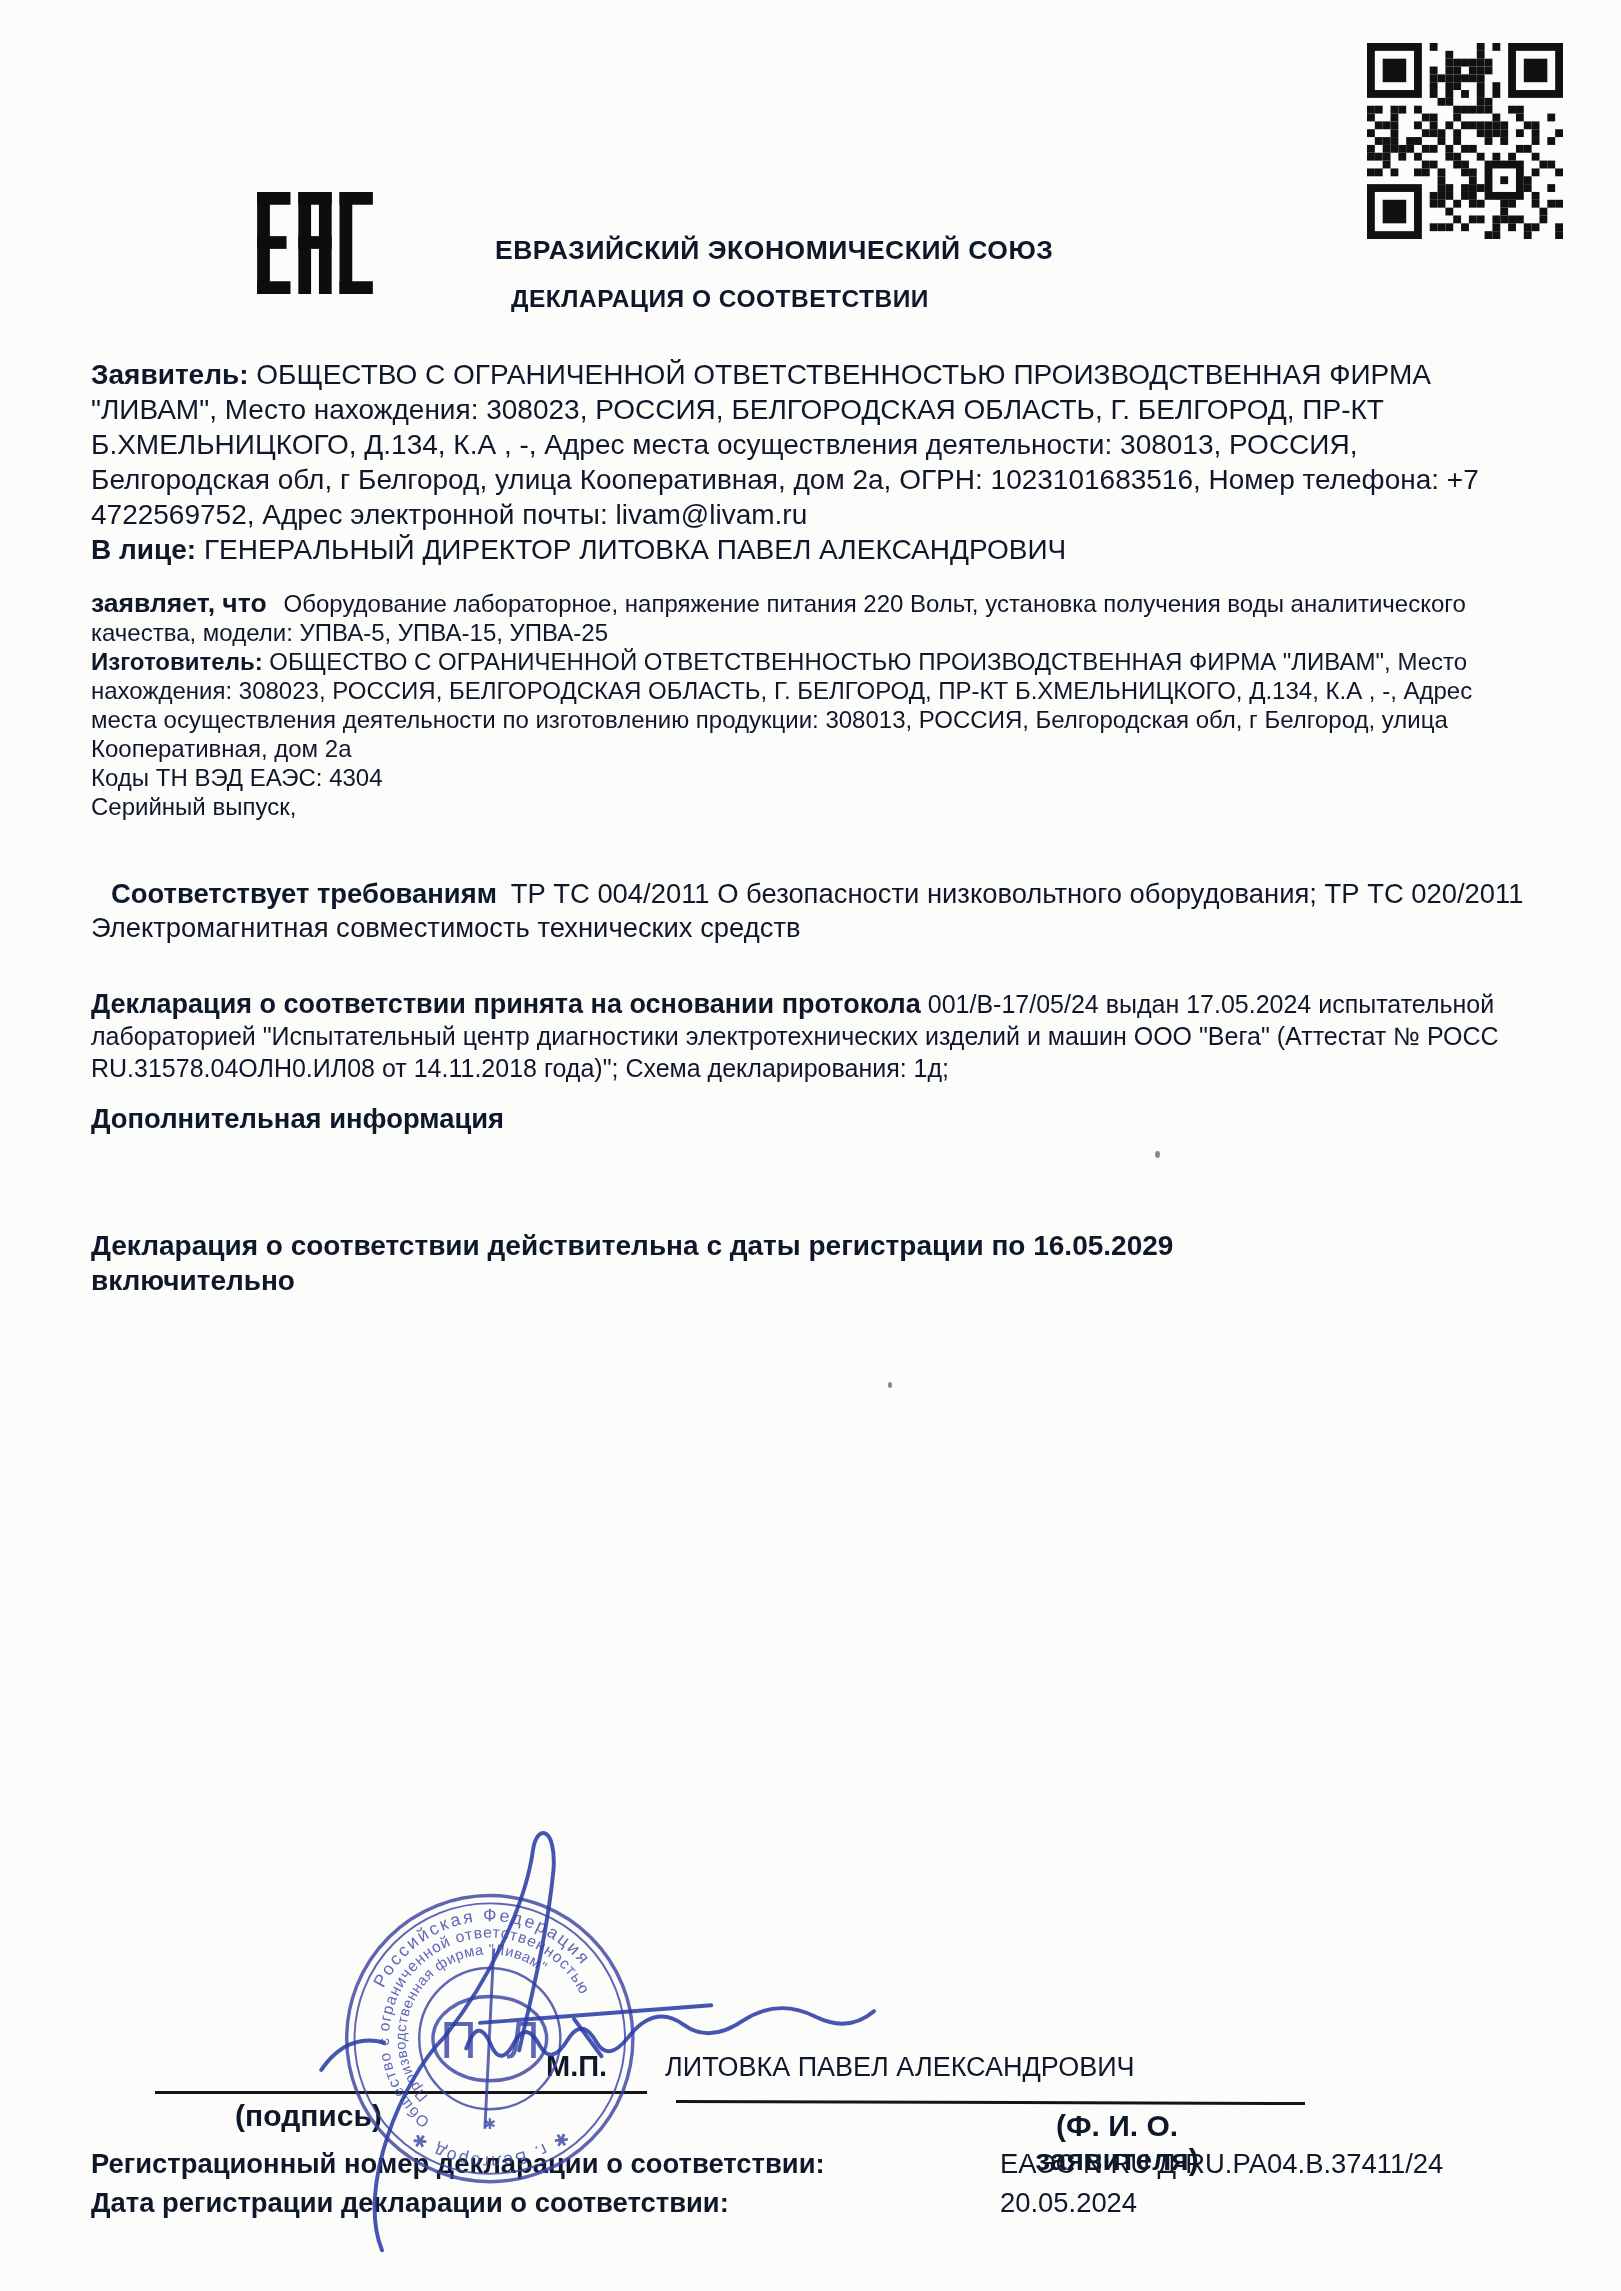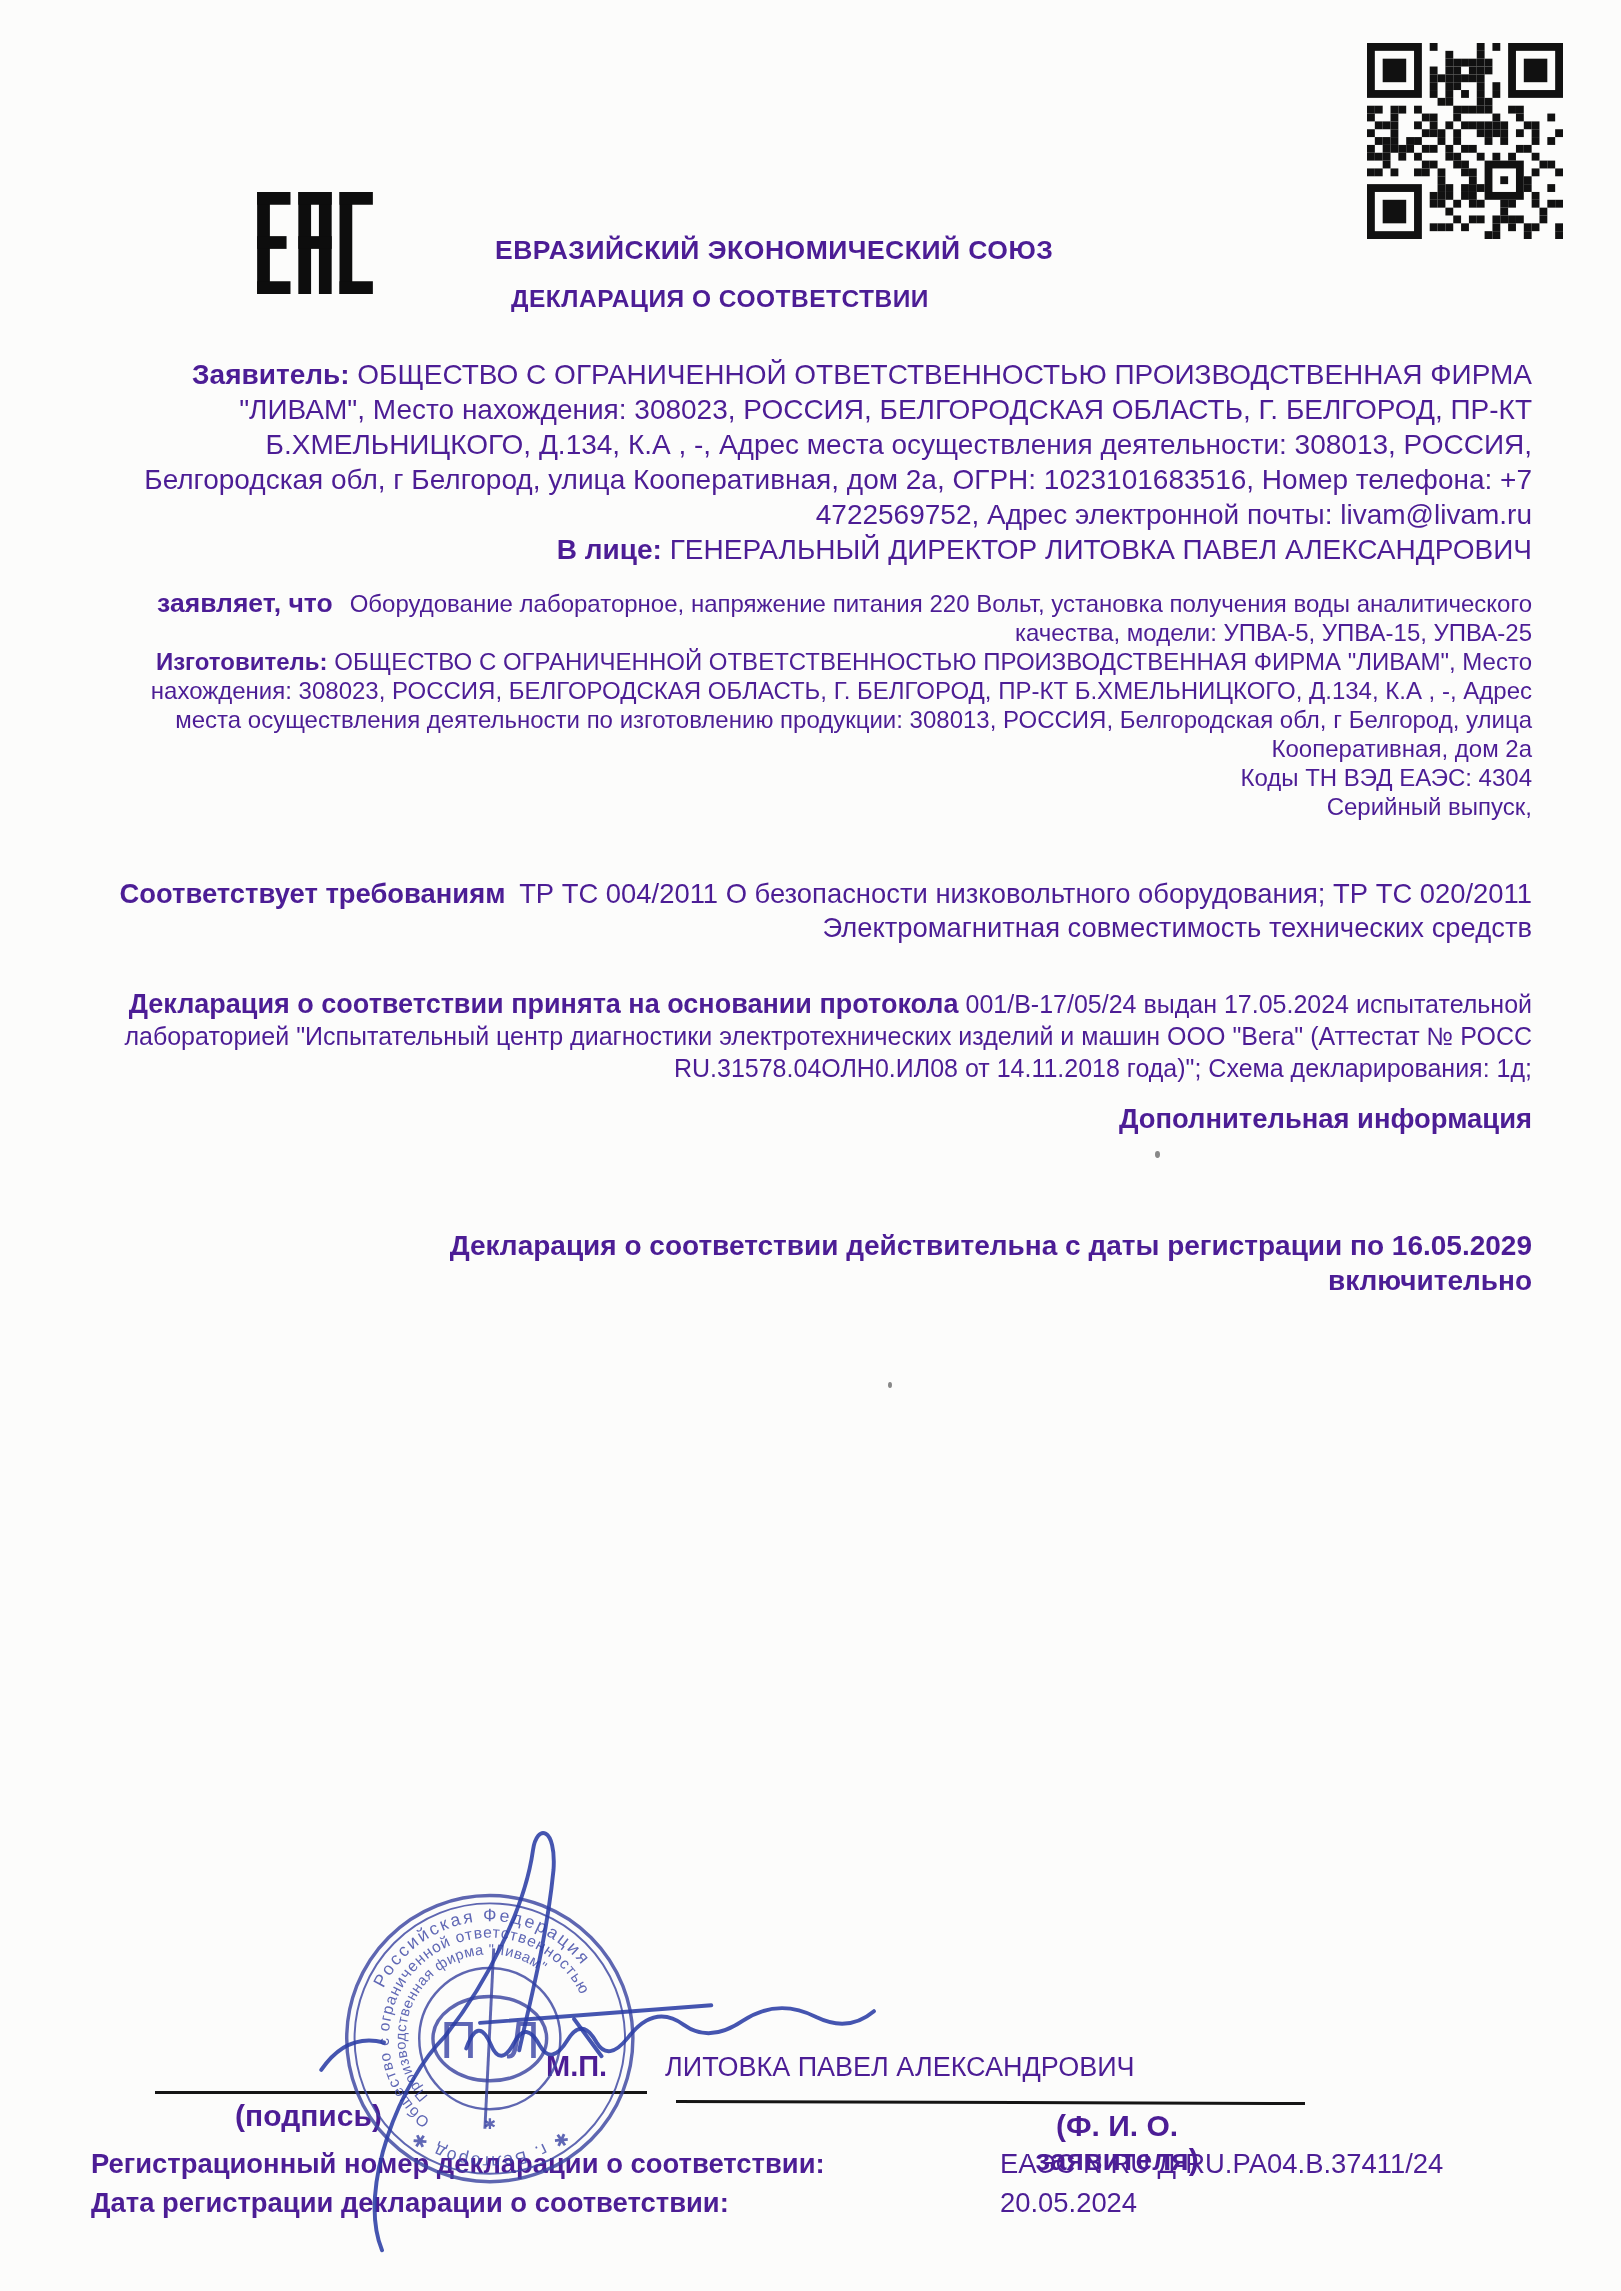--- a/index.html
+++ b/index.html
@@ -1,26 +1,26 @@
 <!DOCTYPE html>
 <html><head>
 <meta charset="utf-8">
 <style>
   html,body{margin:0;padding:0;background:#e8e8e8;}
   .page{
     position:relative; width:1621px; height:2292px;
     background:#fcfcfb; overflow:hidden;
-    font-family:"Liberation Sans", sans-serif; color:#4c1d95;
+    font-family:"Liberation Sans", sans-serif; color:#0f172a;
   }
   .abs{position:absolute;}
   .b{font-weight:bold;}
   .title{position:absolute; font-weight:bold; white-space:nowrap; letter-spacing:0.5px;}
   .t1{left:495px; top:235px; font-size:26.5px;}
   .t2{left:511px; top:285px; font-size:24.5px;}
-  .block{position:absolute; left:91px; width:1441px;text-align:right;}
+  .block{position:absolute; left:91px; width:1441px;}
   .block p{margin:0; padding:0;}
   .applicant{top:357px; font-size:28px; line-height:35px;}
   .declares{top:589px; font-size:24px; line-height:29px;}
   .decl-label{font-size:26.5px; margin-right:17px;}
   .complies{top:877px; font-size:27.4px; line-height:34px;}
   .comp-label{margin-right:13.7px;margin-left:20px;}
   .basis{top:988px; font-size:25px; line-height:32px;}
   .basis .b{font-size:27px;}
   .addinfo{top:1103px; font-size:27.4px; font-weight:bold;}
   .validity{top:1228px; font-size:28px; line-height:35px; font-weight:bold;}

